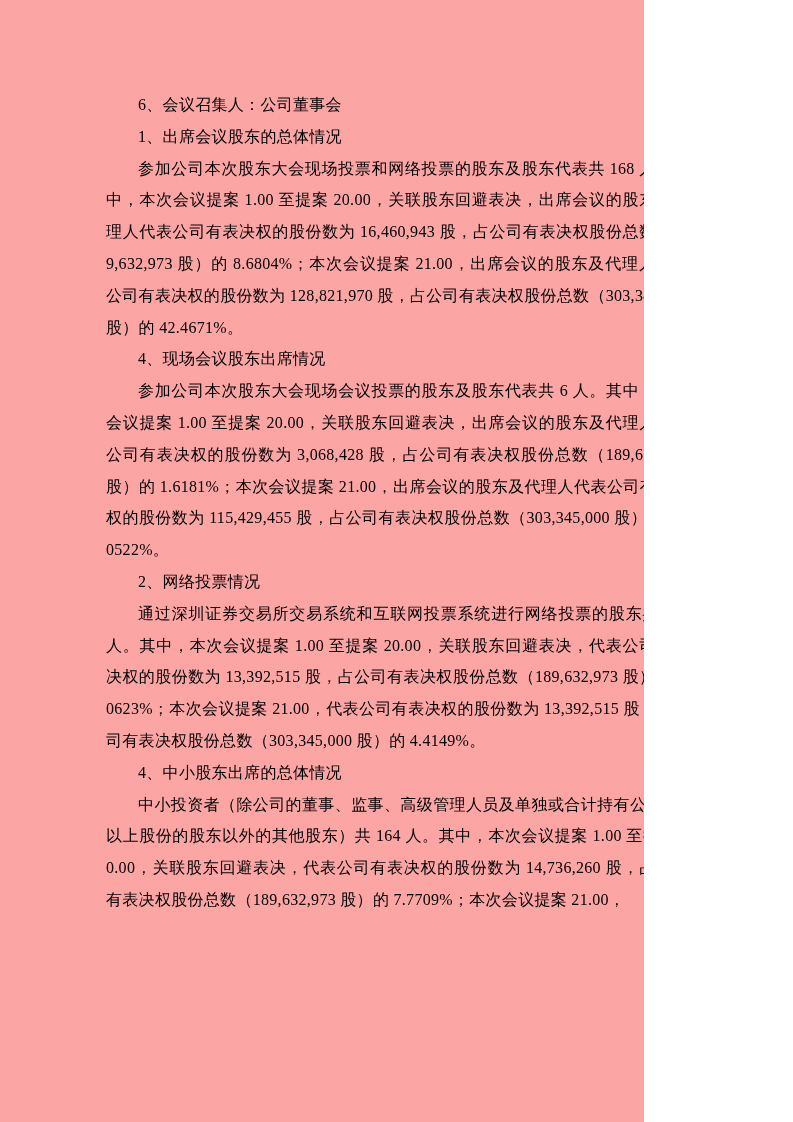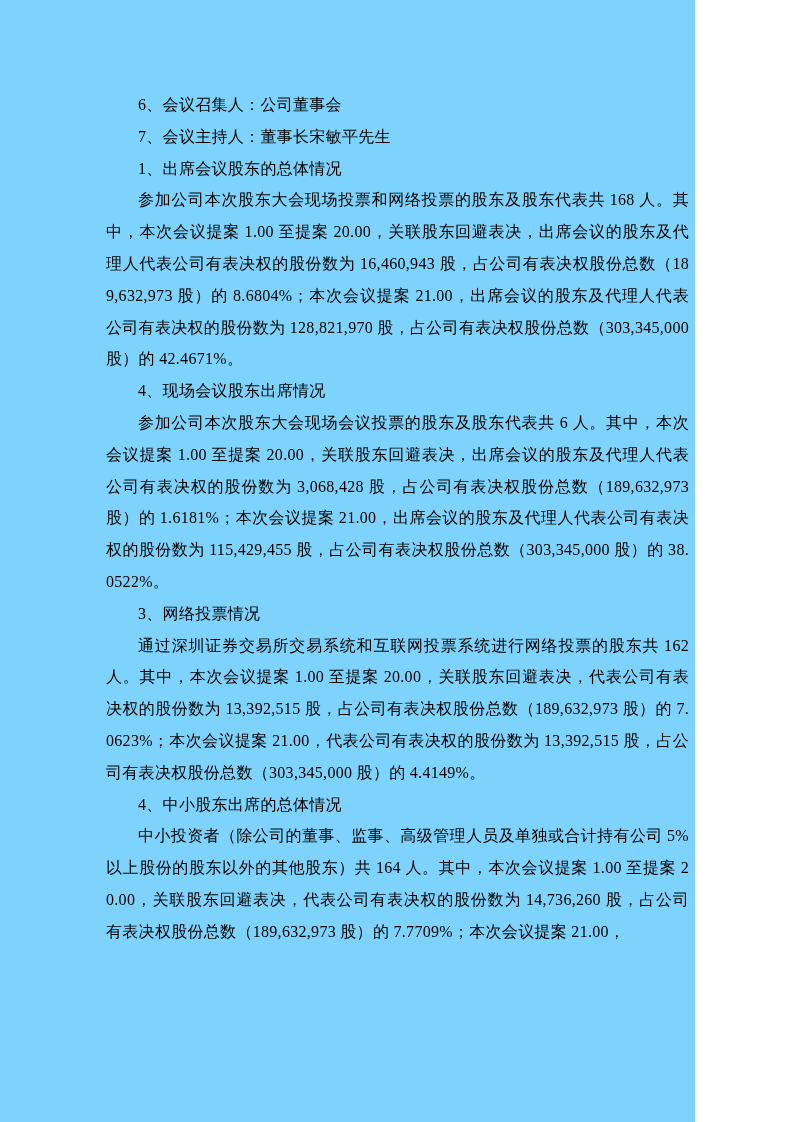--- a/index.html
+++ b/index.html
@@ -2,23 +2,23 @@
 <html><head>
 <meta charset="utf-8">
 <style>
   html, body {
     margin: 0;
     padding: 0;
     background: #ffffff;
   }
   .page {
     position: relative;
-    width: 695px;
+    width: 644px;
     height: 1122px;
-    background: #7dd3fc;
+    background: #fca5a5;
     overflow: hidden;
     font-family: "Liberation Serif", "DejaVu Serif", serif;
   }
   .content {
     position: absolute;
     left: 106px;
     top: 89px;
     width: 583px;
   }
   .para {
@@ -35,23 +35,22 @@
     font-weight: 700;
     text-align: left;
   }
 </style>
 </head>
 <body>
 
 <div class="page">
   <div class="content">
     <p class="para">6、会议召集人：公司董事会</p>
-    <p class="para">7、会议主持人：董事长宋敏平先生</p>
     <p class="para">1、出席会议股东的总体情况</p>
     <p class="para">参加公司本次股东大会现场投票和网络投票的股东及股东代表共 168 人。其中，本次会议提案 1.00 至提案 20.00，关联股东回避表决，出席会议的股东及代理人代表公司有表决权的股份数为 16,460,943 股，占公司有表决权股份总数（189,632,973 股）的 8.6804%；本次会议提案 21.00，出席会议的股东及代理人代表公司有表决权的股份数为 128,821,970 股，占公司有表决权股份总数（303,345,000 股）的 42.4671%。</p>
     <p class="para">4、现场会议股东出席情况</p>
     <p class="para">参加公司本次股东大会现场会议投票的股东及股东代表共 6 人。其中，本次会议提案 1.00 至提案 20.00，关联股东回避表决，出席会议的股东及代理人代表公司有表决权的股份数为 3,068,428 股，占公司有表决权股份总数（189,632,973 股）的 1.6181%；本次会议提案 21.00，出席会议的股东及代理人代表公司有表决权的股份数为 115,429,455 股，占公司有表决权股份总数（303,345,000 股）的 38.0522%。</p>
-    <p class="para">3、网络投票情况</p>
+    <p class="para">2、网络投票情况</p>
     <p class="para">通过深圳证券交易所交易系统和互联网投票系统进行网络投票的股东共 162 人。其中，本次会议提案 1.00 至提案 20.00，关联股东回避表决，代表公司有表决权的股份数为 13,392,515 股，占公司有表决权股份总数（189,632,973 股）的 7.0623%；本次会议提案 21.00，代表公司有表决权的股份数为 13,392,515 股，占公司有表决权股份总数（303,345,000 股）的 4.4149%。</p>
     <p class="para">4、中小股东出席的总体情况</p>
     <p class="para">中小投资者（除公司的董事、监事、高级管理人员及单独或合计持有公司 5% 以上股份的股东以外的其他股东）共 164 人。其中，本次会议提案 1.00 至提案 20.00，关联股东回避表决，代表公司有表决权的股份数为 14,736,260 股，占公司有表决权股份总数（189,632,973 股）的 7.7709%；本次会议提案 21.00，</p>
   </div>
 </div>
 
 </body></html>

